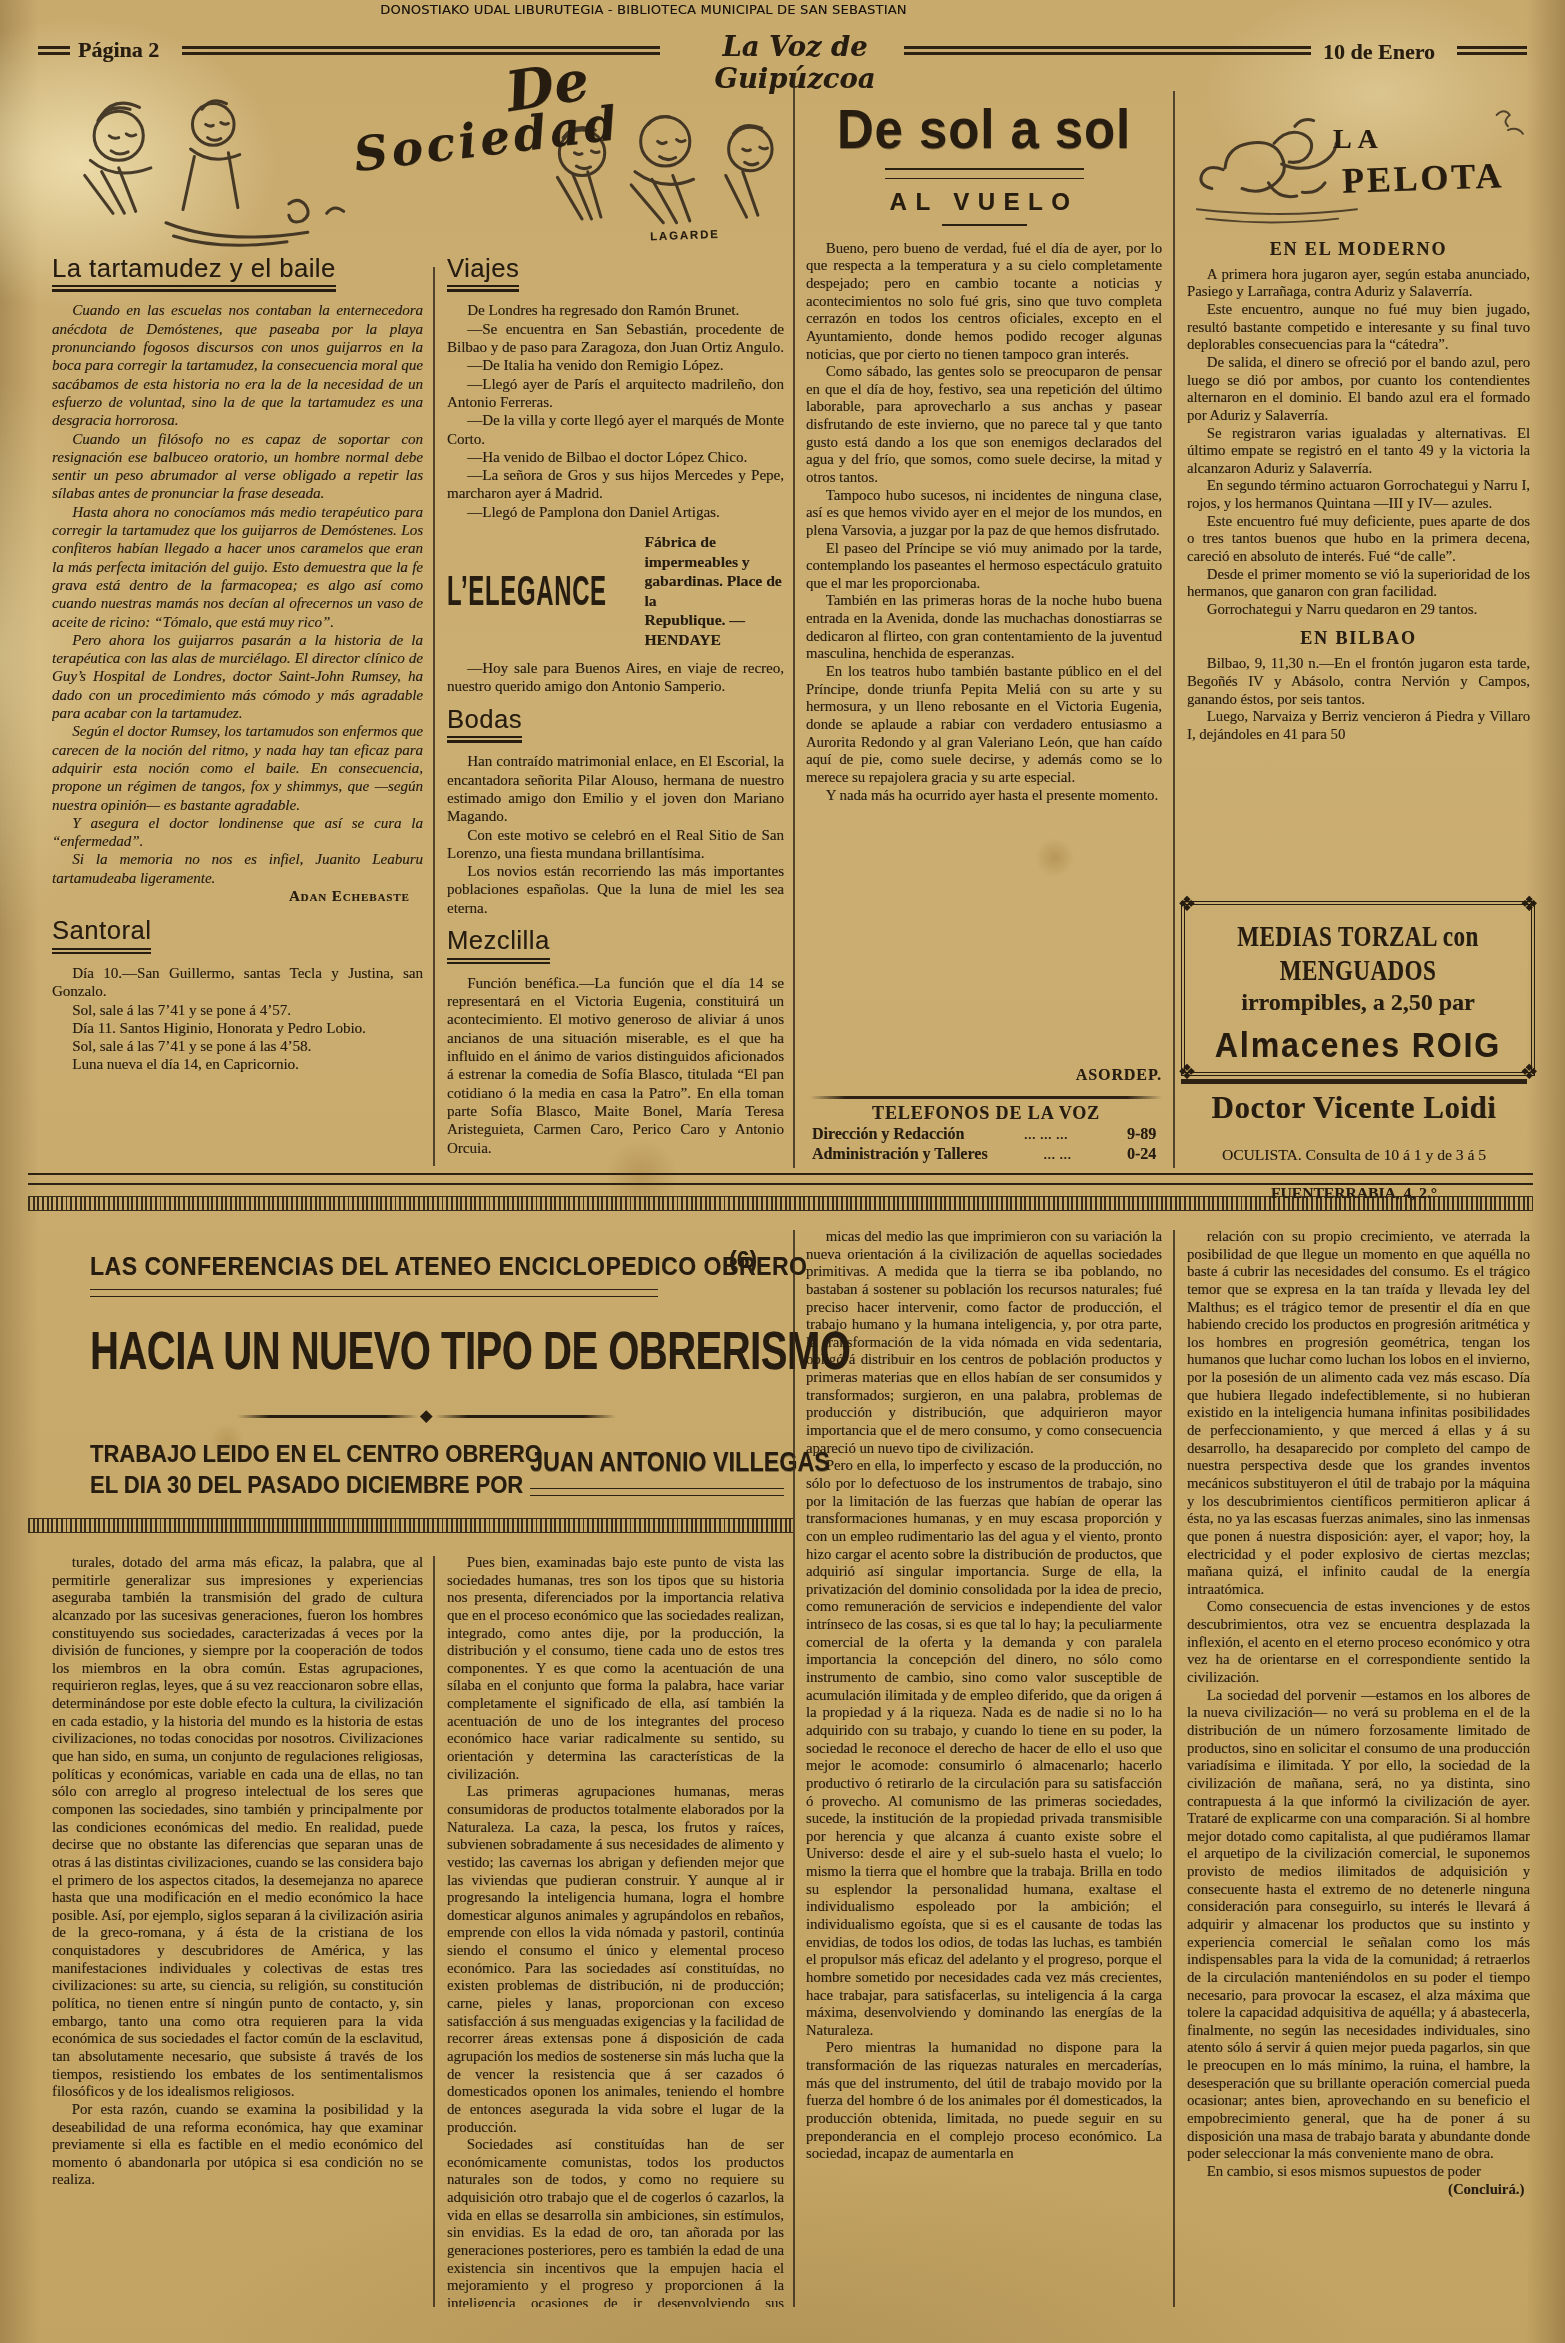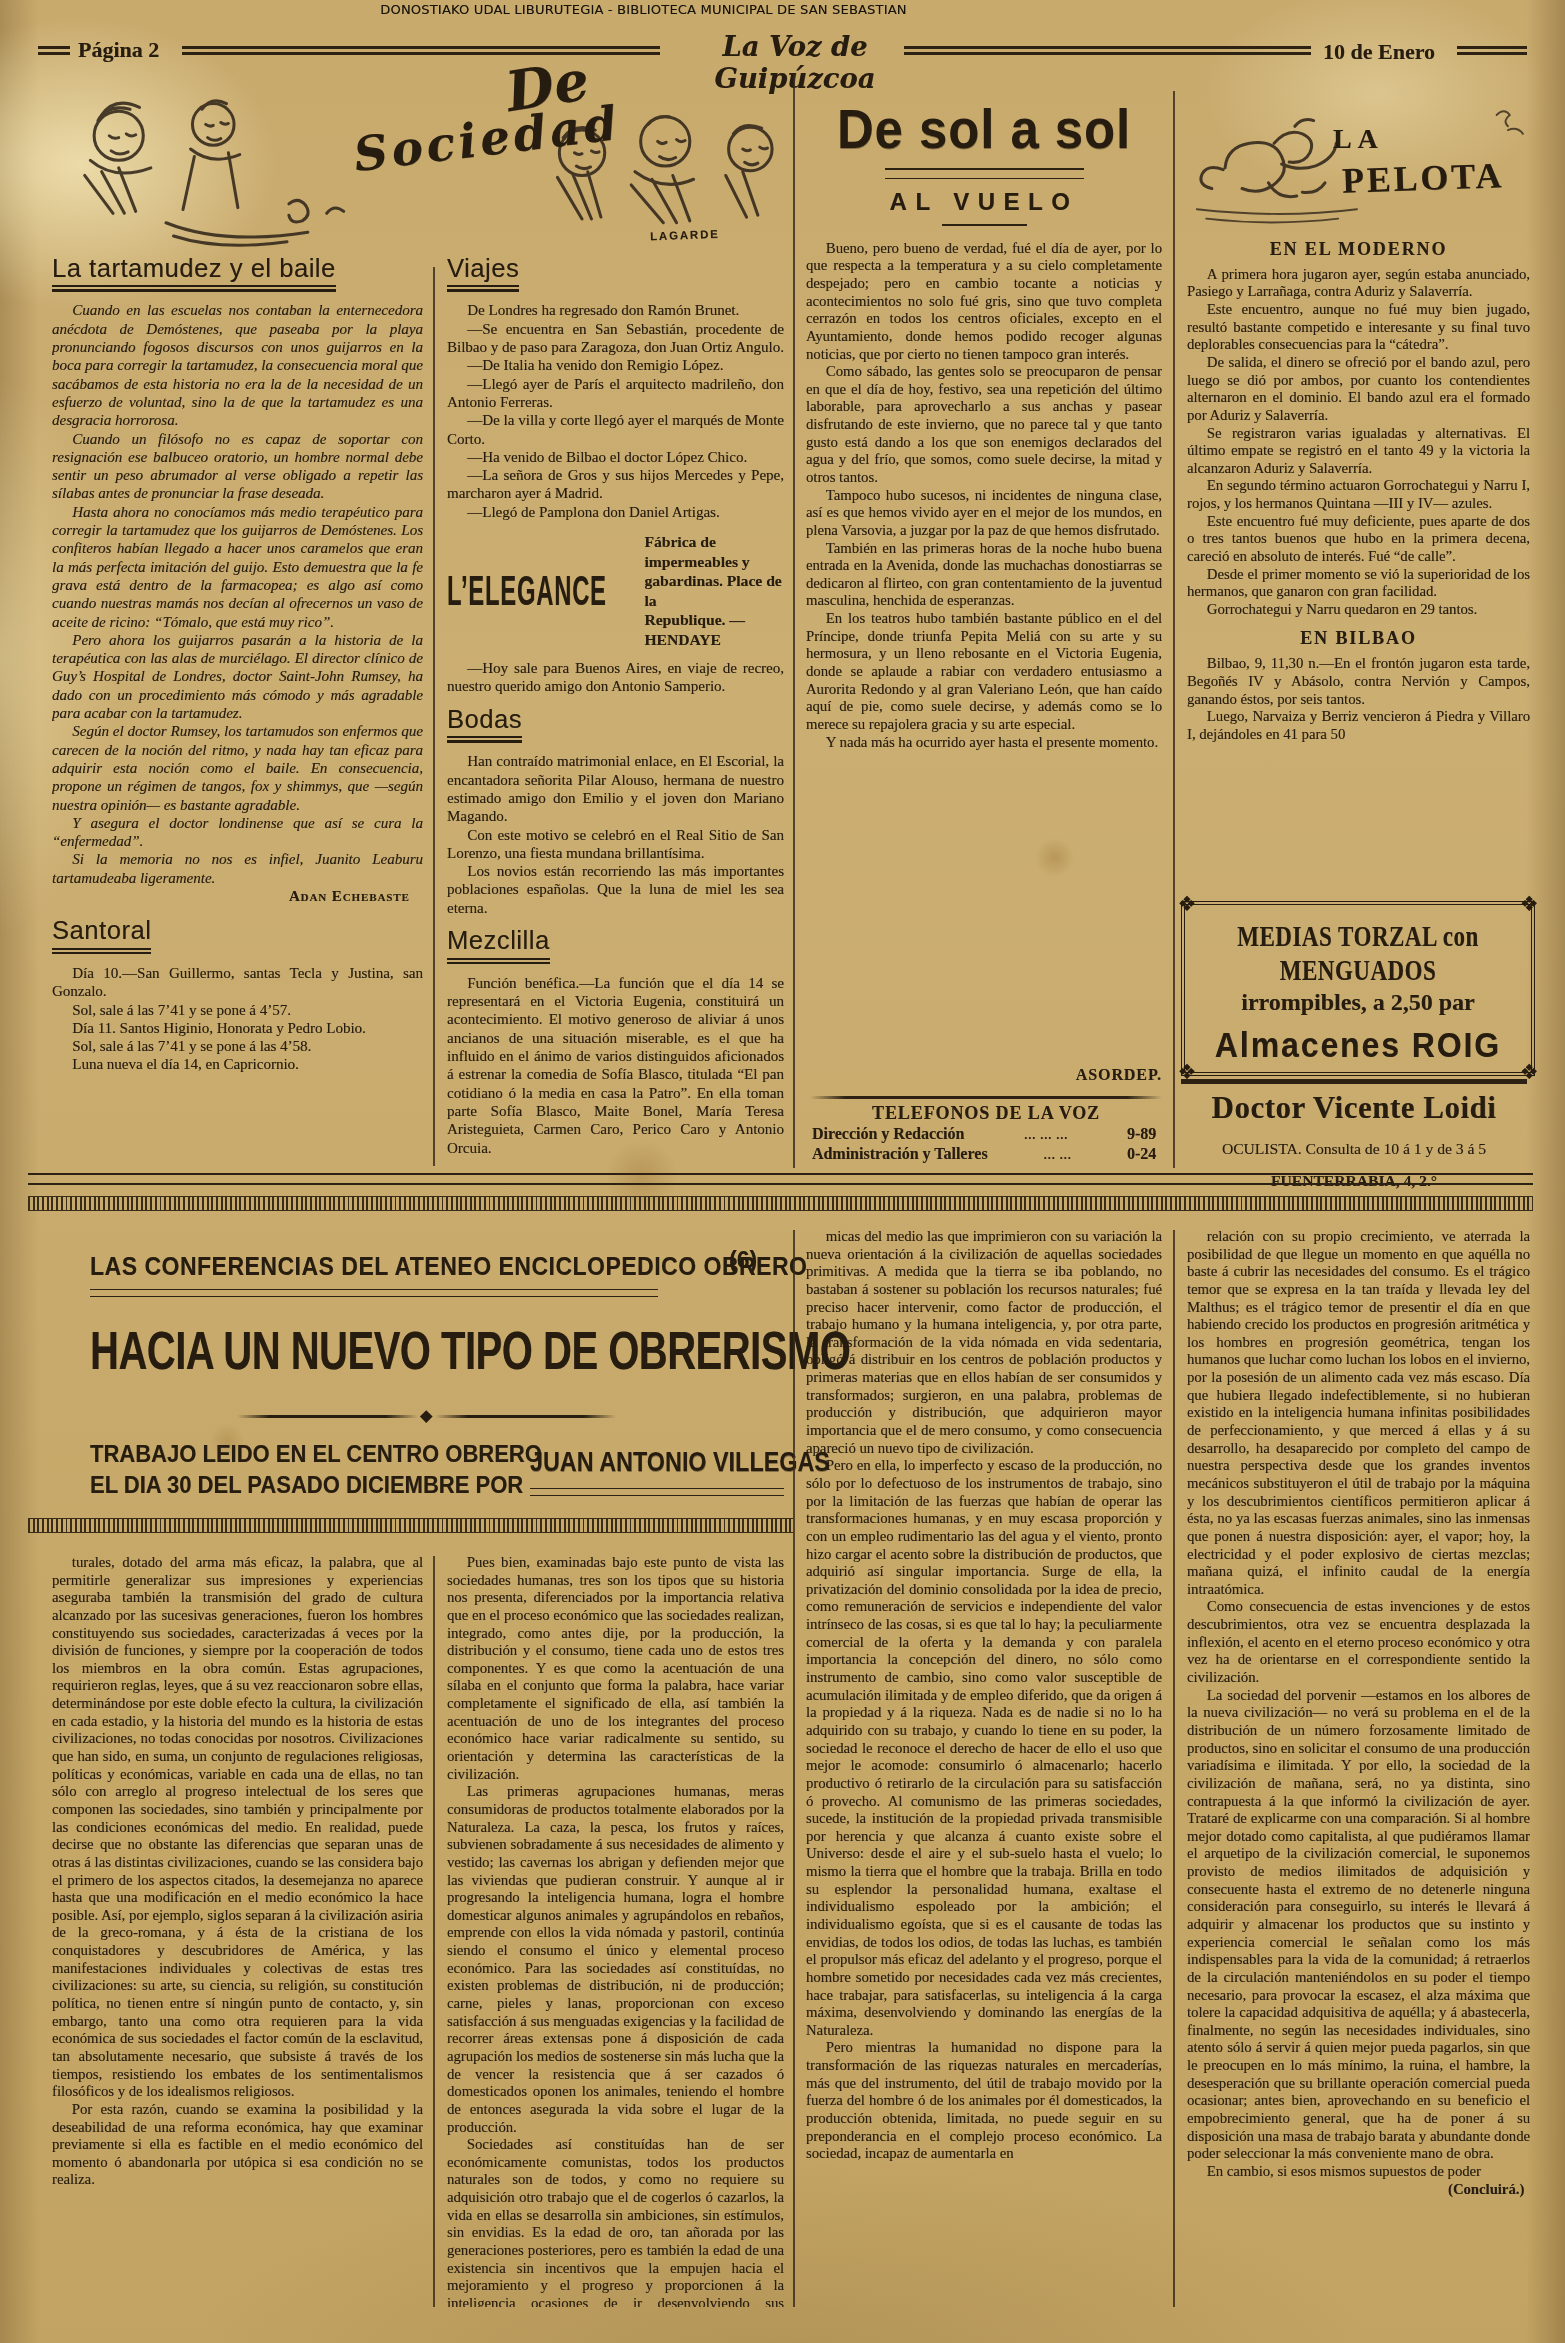--- a/index.html
+++ b/index.html
@@ -59,21 +59,21 @@
 
   .ad-box { position:absolute; border:4.7px double #261c0f; }
   .ad-corner { position:absolute; font-size:21px; line-height:1; color:#261c0f; }
   .medias-l1 { text-align:center; font-weight:700; font-size:23px; letter-spacing:0.5px;
     transform:scaleY(1.3); transform-origin:center top; margin-top:15px; }
   .medias-l2 { text-align:center; font-weight:700; font-size:24px; margin-top:17px; }
   .medias-l3 { text-align:center; font-family:"Liberation Sans",sans-serif; font-weight:700;
     font-size:32px; letter-spacing:1.9px; margin-top:11.4px; transform:scaleY(1.1); }
 
   .doc-name { text-align:center; font-weight:700; font-size:31px; letter-spacing:0.5px; }
-  .doc-line { text-align:center; font-size:15.6px; margin-top:14px; }
+  .doc-line { text-align:center; font-size:15.6px; margin-top:20px; }
 
   .kicker { font-family:"Liberation Sans",sans-serif; font-weight:700; font-size:23px; letter-spacing:0.5px;
     transform:scaleY(1.15); transform-origin:left top; white-space:nowrap; }
   .headline-main { font-family:"Liberation Sans",sans-serif; font-weight:700; font-size:40px;
     letter-spacing:-0.5px; transform:scaleY(1.32); transform-origin:left top; white-space:nowrap; }
   .byline-left { font-family:"Liberation Sans",sans-serif; font-weight:700; font-size:22px; line-height:1.25;
     transform:scaleY(1.12); transform-origin:left top; }
   .byline-right { font-family:"Liberation Sans",sans-serif; font-weight:700; font-size:24.6px;
     transform:scaleX(.95) scaleY(1.15); transform-origin:left top; white-space:nowrap; }
 
@@ -236,20 +236,21 @@
 
   <div class="col" style="left:806px; top:102px; width:356px; height:960px;">
     <div class="headline-desol">De sol a sol</div>
     <div style="height:7.6px; margin:15px auto 9.5px auto; width:199px; border-top:2.8px solid #2c2113; border-bottom:1.9px solid #2c2113;"></div>
     <div class="alvuelo">AL VUELO</div>
     <div style="height:2.8px; margin:7.6px auto 13.2px auto; width:85px; background:#2c2113;"></div>
     <div class="body15">
         <p class="para">Bueno, pero bueno de verdad, fué el día de ayer, por lo que respecta a la temperatura y a su cielo completamente despejado; pero en cambio tocante a noticias y acontecimientos no solo fué gris, sino que tuvo completa cerrazón en todos los centros oficiales, excepto en el Ayuntamiento, donde hemos podido recoger algunas noticias, que por cierto no tienen tampoco gran interés.</p>
         <p class="para">Como sábado, las gentes solo se preocuparon de pensar en que el día de hoy, festivo, sea una repetición del último laborable, para aprovecharlo a sus anchas y pasear disfrutando de este invierno, que no parece tal y que tanto gusto está dando a los que son enemigos declarados del agua y del frío, que somos, como suele decirse, la mitad y otros tantos.</p>
         <p class="para">Tampoco hubo sucesos, ni incidentes de ninguna clase, así es que hemos vivido ayer en el mejor de los mundos, en plena Varsovia, a juzgar por la paz de que hemos disfrutado.</p>
+        <p class="para">El paseo del Príncipe se vió muy animado por la tarde, contemplando los paseantes el hermoso espectáculo gratuito que el mar les proporcionaba.</p>
         <p class="para">También en las primeras horas de la noche hubo buena entrada en la Avenida, donde las muchachas donostiarras se dedicaron al flirteo, con gran contentamiento de la juventud masculina, henchida de esperanzas.</p>
         <p class="para">En los teatros hubo también bastante público en el del Príncipe, donde triunfa Pepita Meliá con su arte y su hermosura, y un lleno rebosante en el Victoria Eugenia, donde se aplaude a rabiar con verdadero entusiasmo a Aurorita Redondo y al gran Valeriano León, que han caído aquí de pie, como suele decirse, y además como se lo merece su repajolera gracia y su arte especial.</p>
         <p class="para">Y nada más ha ocurrido ayer hasta el presente momento.</p>
       </div>
   </div>
   <div class="abs sig" style="left:994px; top:1066px; width:168px; font-size:16px;">ASORDEP.</div>
   <div class="rule-taper" style="left:810px; top:1096px; width:352px;"></div>
   <div class="abs" style="left:810px; top:1103px; width:352px;">
     <div style="text-align:center; font-weight:700; font-size:18px; letter-spacing:0.9px;">TELEFONOS DE LA VOZ</div>
     <div class="tel-row">

